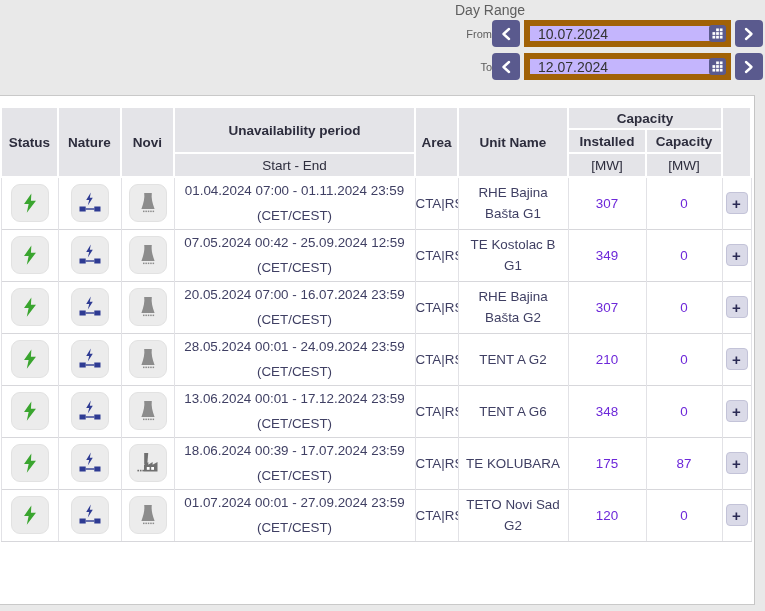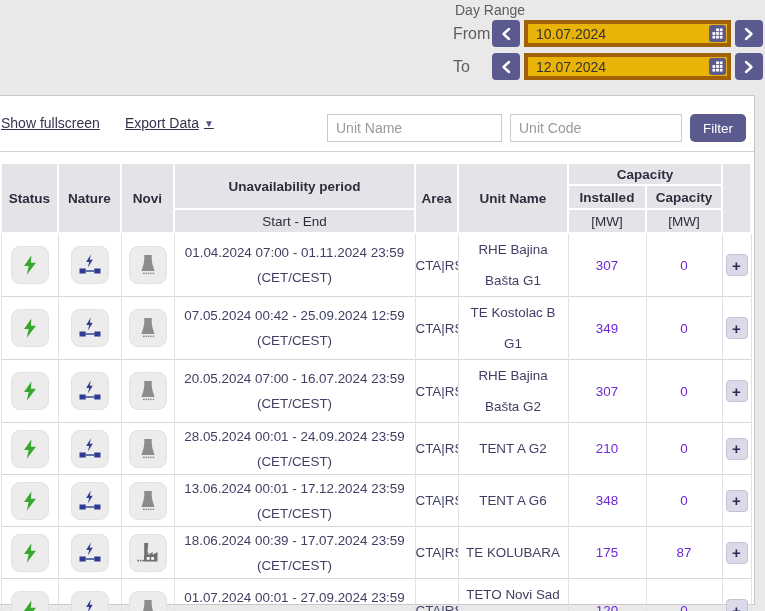--- a/index.html
+++ b/index.html
@@ -9,28 +9,28 @@
     font-family:"Liberation Sans", sans-serif;
     position:relative;
   }
 
   
   .topbar { position:absolute; top:0; left:0; width:711px; height:95px; }
   .day-range-label { position:absolute; left:455px; top:2px; font-size:14px; color:#5e5e5e; }
   .range-row { position:absolute; left:453px; display:flex; align-items:center; }
   .from-row { top:20px; }
   .to-row { top:53px; }
-  .range-label { width:39px; font-size:16px; color:#5e5e5e; }
+  .range-label { width:39px; font-size:11px; color:#5e5e5e;text-align:right; }
   .nav-btn {
     width:28px; height:27px; background:#5a5a8e; border:none; border-radius:4px;
     display:flex; align-items:center; justify-content:center; cursor:pointer; flex:0 0 auto;
   }
   .date-wrap { position:relative; width:207px; height:27px; margin:0 4px; }
   .date-field {
-    width:100%; height:100%; border:4px solid #a16207; background:#eab308;
+    width:100%; height:100%; border:6px solid #a16207; background:#c4b5fd;
     font-family:"Liberation Sans", sans-serif; font-size:14px; color:#333;
     padding:0 26px 0 8px;
   }
   .cal-icon {
     position:absolute; right:5px; top:5px; width:17px; height:17px;
     background:#5a5a8e; border-radius:3px; display:flex; align-items:center; justify-content:center;
   }
 
   
   .panel {
@@ -69,21 +69,21 @@
   thead tr.h2 th { height:24px; }
   thead tr.h3 th { height:24px; }
   thead th.sub { font-weight:normal; }
   tbody td {
     border-top:1px solid #d7d7db; border-right:1px solid #e2e2e6; border-left:1px solid #e2e2e6;
     height:52px; text-align:center; vertical-align:middle;
     font-size:13.4px; color:#3f3f63; padding:0; overflow:hidden;
   }
   tbody tr:last-child td { border-bottom:1px solid #d7d7db; }
   td.period div { line-height:25px; }
-  td.unit { line-height:31px; padding:0 3px; }
+  td.unit { line-height:21px; padding:0 3px; }
   a.num-link { color:#6d28d9; cursor:pointer; }
   .iconbtn {
     width:38px; height:38px; background:#ececec; border:1px solid #e2e2e2; border-radius:9px;
     display:inline-flex; align-items:center; justify-content:center; cursor:pointer; padding:0;
     vertical-align:middle;
   }
   .plusbtn {
     width:22px; height:22px; background:#dadae8; border:1px solid #c3c3d8; border-radius:4px;
     color:#2b2b55; font-size:15px; font-weight:bold; line-height:1; cursor:pointer;
     display:inline-flex; align-items:center; justify-content:center; padding:0;
@@ -150,30 +150,20 @@
     <button class="nav-btn">
       <svg width="10" height="14" viewBox="0 0 10 14">
           <polyline points="2,2 7.5,7 2,12" fill="none" stroke="#fff" stroke-width="2.4" stroke-linecap="round" stroke-linejoin="round"></polyline>
         </svg>
     </button>
   </div>
 </div>
 
 <div class="panel">
 
-  <div class="toolbar">
-    <a class="tool-link link-fullscreen">Show fullscreen</a>
-    <a class="tool-link link-export">
-        <span>Export Data</span>
-        <span class="caret">▼</span>
-      </a>
-    <input class="tb-input input-unit-name" placeholder="Unit Name" style="">
-    <input class="tb-input input-unit-code" placeholder="Unit Code" style="">
-    <button class="filter-btn">Filter</button>
-  </div>
 
   <table class="grid">
     <colgroup>
       <col style="width:57px">
         <col style="width:63px">
         <col style="width:53px">
         <col style="width:241px">
       <col style="width:43px">
         <col style="width:110px">
         <col style="width:78px">

